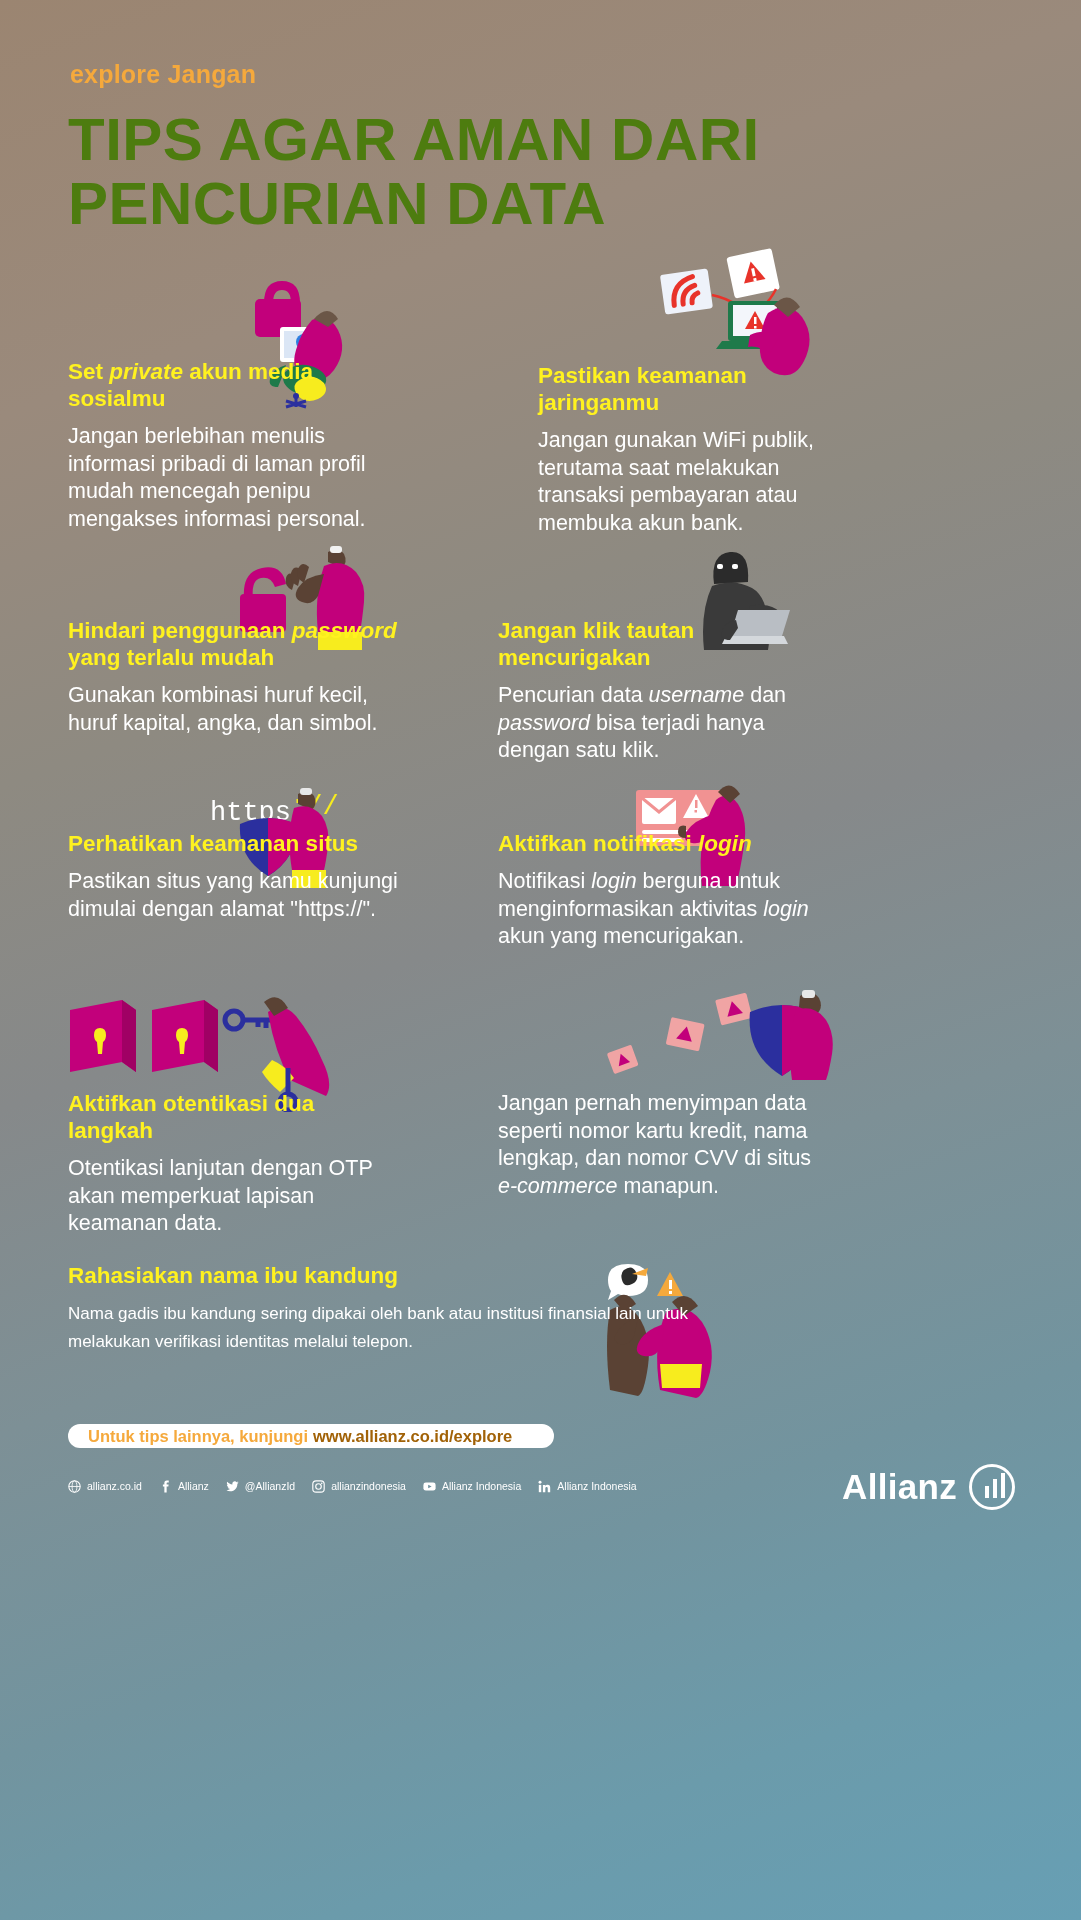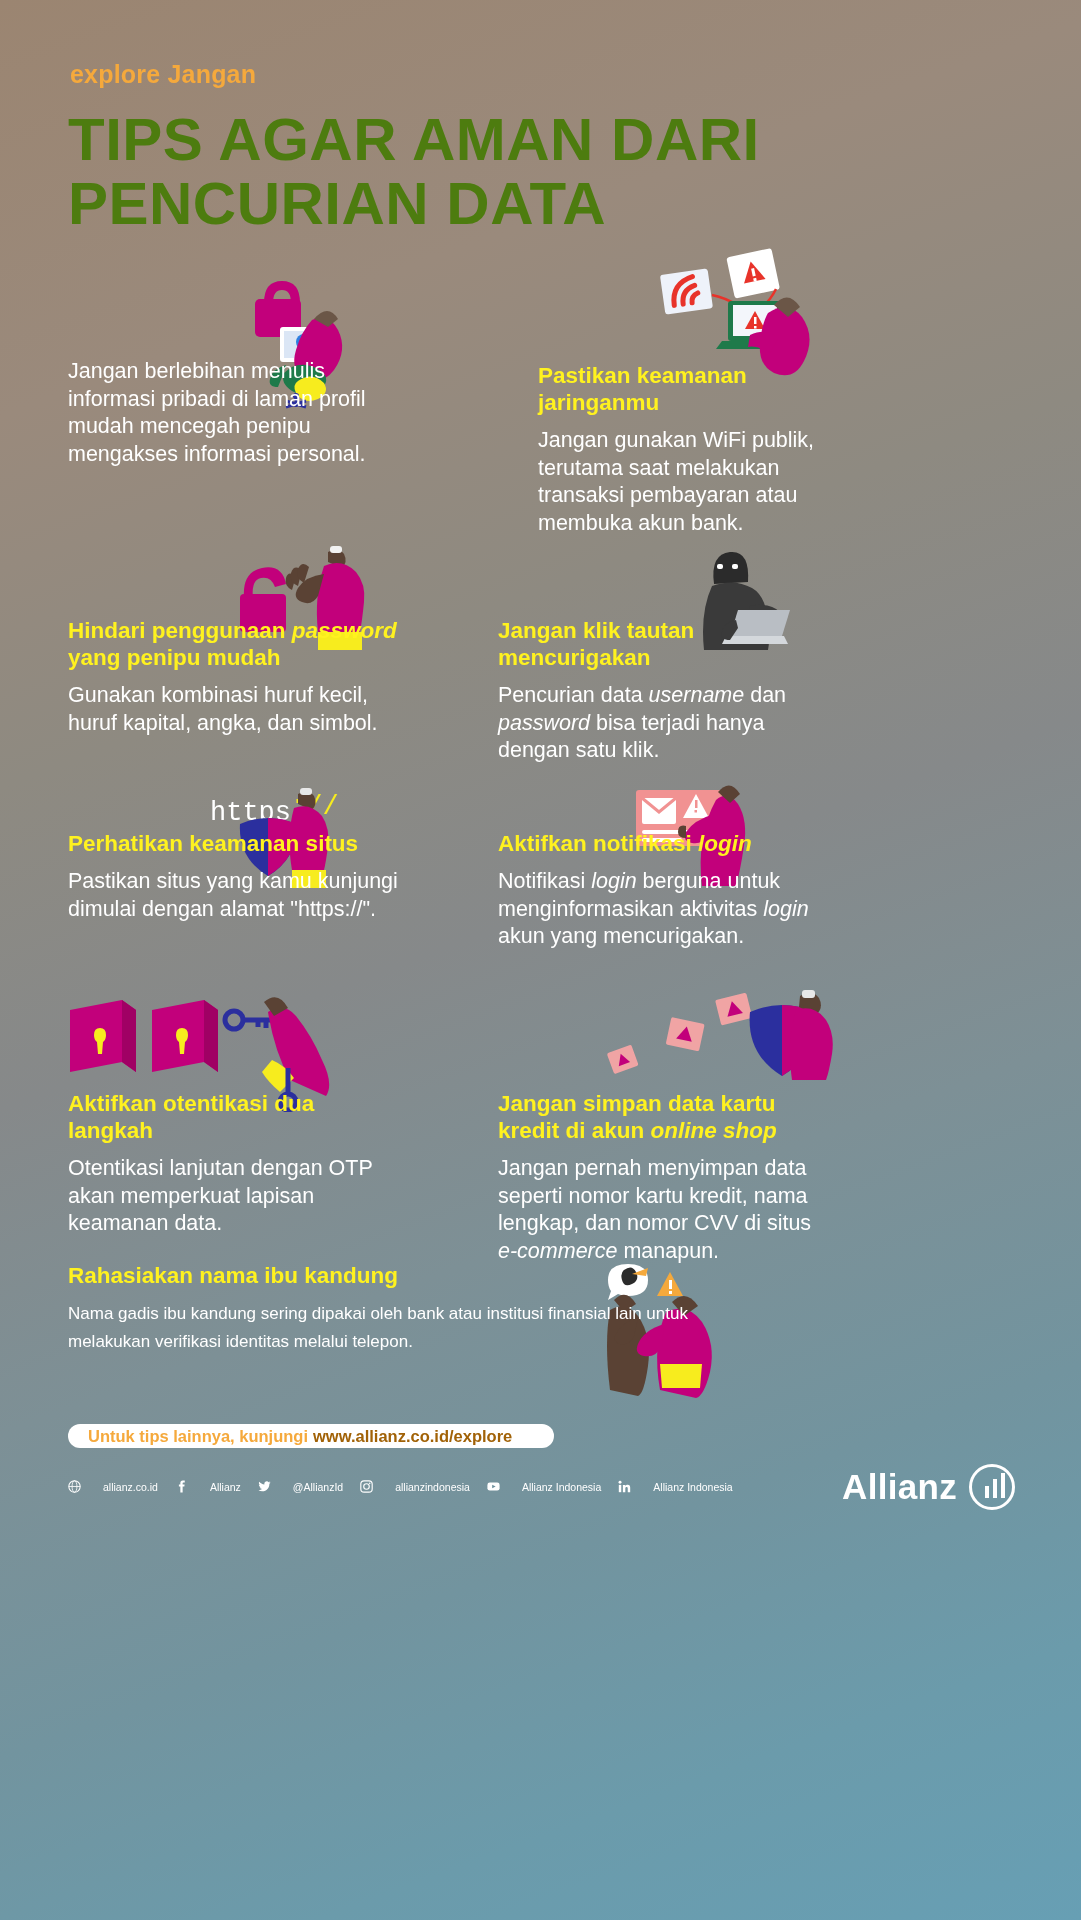--- a/index.html
+++ b/index.html
@@ -50,21 +50,21 @@
     position:absolute; left:68px; top:1424px; width:486px; height:24px;
     background:#ffffff; border-radius:20px;
     display:flex; align-items:center; padding-left:20px;
     font-size:16.5px; font-weight:bold;
   }
   .cta .c1 { color:#f5a93c; }
   .cta .c2 { color:#a16207; margin-left:5px; }
 
   
   .social { position:absolute; left:68px; top:1480px; display:flex; align-items:center; gap:17px; }
-  .s-item { display:flex; align-items:center; gap:22px; }
+  .s-item { display:flex; gap:6px; }
   .s-item span { font-size:10.5px; color:#ffffff; }
   .s-ico { width:13px; height:13px; display:block; }
 
   
   .logo { position:absolute; right:66px; top:1464px; display:flex; align-items:center; gap:12px; }
   .logo-text { font-size:35px; font-weight:bold; color:#ffffff; letter-spacing:.3px; }
   .logo-mark { width:46px; height:46px; border:3px solid #fff; border-radius:50%; position:relative; }
   .logo-mark i { position:absolute; bottom:9px; background:#fff; width:4px; display:block; }
   .logo-mark i:nth-child(1){ left:13px; height:12px; }
   .logo-mark i:nth-child(2){ left:21px; height:19px; }
@@ -94,20 +94,23 @@
     <path d="M84 55 q16 -8 26 10 q10 20 -4 40 q-12 16 -30 8 q-14 -8 -8 -28 q5 -18 16 -30 z" fill="#c2007b"></path>
     <path d="M86 54 q14 -16 24 0 l-10 8 z" fill="#6b5647"></path>
     <path d="M56 108 q14 -14 34 -4 q14 8 4 20 q-12 12 -30 2 q-12 -8 -8 -18 z" fill="#1e7a4a"></path>
     <path d="M70 116 q14 -10 26 2 q6 10 -6 16 q-14 6 -22 -6 q-4 -8 2 -12 z" fill="#f7ec1e"></path>
     <path d="M58 100 q-14 4 -16 14 q-2 8 8 8 l4 -10 z" fill="#1e7a4a"></path>
     <path d="M68 130 l0 12 M58 142 l20 -6 M58 136 l20 6" stroke="#2b2f9e" stroke-width="3" fill="none"></path>
     <circle cx="68" cy="131" r="3" fill="#2b2f9e"></circle>
   </svg>
 
   <div class="tip col-l" style="top:358px;">
+    <h3>
+      <span>Set </span><i>private</i><span> akun media sosialmu</span>
+    </h3>
     <p>Jangan berlebihan menulis informasi pribadi di laman profil mudah mencegah penipu mengakses informasi personal.</p>
   </div>
 
   <svg class="ill" style="left:650px; top:243px;" width="165" height="150" viewBox="0 0 165 150">
     <g transform="rotate(-12 100 30)">
       <rect x="80" y="10" width="46" height="42" rx="3" fill="#fff"></rect>
       <path d="M103 19 l11 20 h-22 z" fill="#e8332a"></path>
       <rect x="102" y="26" width="3" height="8" fill="#fff"></rect>
       <rect x="102" y="36" width="3" height="3" fill="#fff"></rect>
     </g>
@@ -143,21 +146,21 @@
     <path d="M92 26 q18 -8 32 6 q10 12 8 30 q-2 20 -4 30 l-42 0 q-4 -36 6 -66 z" fill="#c2007b"></path>
     <path d="M86 92 l44 0 l0 18 l-44 0 z" fill="#f7ec1e"></path>
     <path d="M92 34 q-18 2 -26 14 q-6 10 4 14 q10 4 16 -6 z" fill="#5a4234"></path>
     <path d="M64 36 q-8 -6 -10 2 q-2 8 6 12 z" fill="#5a4234"></path>
     <path d="M70 30 q-8 -6 -11 3 q-2 9 7 13 z" fill="#5a4234"></path>
     <path d="M77 27 q-7 -7 -11 2 q-3 9 6 14 z" fill="#5a4234"></path>
   </svg>
 
   <div class="tip col-l" style="top:617px; width:348px;">
     <h3>
-      <span>Hindari penggunaan </span><i>password</i><span> yang penipu mudah</span>
+      <span>Hindari penggunaan </span><i>password</i><span> yang terlalu mudah</span>
     </h3>
     <p>Gunakan kombinasi huruf kecil, huruf kapital, angka, dan simbol.</p>
   </div>
 
   <svg class="ill" style="left:690px; top:548px;" width="110" height="105" viewBox="0 0 110 105">
     <path d="M24 36 q-4 -30 16 -32 q20 -2 18 30 z" fill="#2b2b2b"></path>
     <rect x="27" y="16" width="6" height="5" rx="2" fill="#fff"></rect>
     <rect x="42" y="16" width="6" height="5" rx="2" fill="#fff"></rect>
     <path d="M22 38 q22 -8 40 2 q14 8 16 34 q2 20 0 28 l-64 0 q-4 -38 8 -64 z" fill="#3a3a3a"></path>
     <path d="M60 58 q20 -4 30 6 l-4 12 q-16 -8 -28 -4 z" fill="#3a3a3a"></path>
@@ -248,23 +251,20 @@
       <path d="M140 11 l8 14 h-16 z" fill="#c2007b"></path>
     </g>
     <path d="M156 22 q32 -14 64 0 q4 42 -32 64 q-36 -22 -32 -64 z" fill="#2b2f9e"></path>
     <path d="M188 15 q18 0 32 7 q4 42 -32 64 z" fill="#c2007b"></path>
     <path d="M206 6 q12 -8 19 2 q5 10 -3 17 l-17 -8 z" fill="#5a4234"></path>
     <rect x="208" y="0" width="13" height="8" rx="3" fill="#e8e8e8"></rect>
     <path d="M202 20 q18 -6 30 10 q9 14 6 34 q-3 18 -6 26 l-34 0 q-6 -38 4 -70 z" fill="#c2007b"></path>
   </svg>
 
   <div class="tip col-r" style="top:1090px; width:330px;">
-    <h3>
-      <span>Jangan simpan data kartu kredit di akun </span><i>online shop</i>
-    </h3>
     <p>
       <span>Jangan pernah menyimpan data seperti nomor kartu kredit, nama lengkap, dan nomor CVV di situs </span><i>e-commerce</i><span> manapun.</span>
     </p>
   </div>
 
   <svg class="ill" style="left:598px; top:1258px;" width="130" height="140" viewBox="0 0 130 140">
     <path d="M10 22 q0 -16 20 -16 q20 0 20 16 q0 16 -20 16 q-6 0 -10 -2 l-10 6 l3 -9 q-3 -4 -3 -11 z" fill="#fff"></path>
     <path d="M26 12 q8 -6 12 2 q4 8 -4 12 q-8 4 -10 -4 q-2 -7 2 -10 z" fill="#2b2b2b"></path>
     <path d="M34 16 l16 -6 l-2 8 z" fill="#f5a93c"></path>
     <path d="M72 14 l13 24 h-26 z" fill="#f5a93c"></path>

